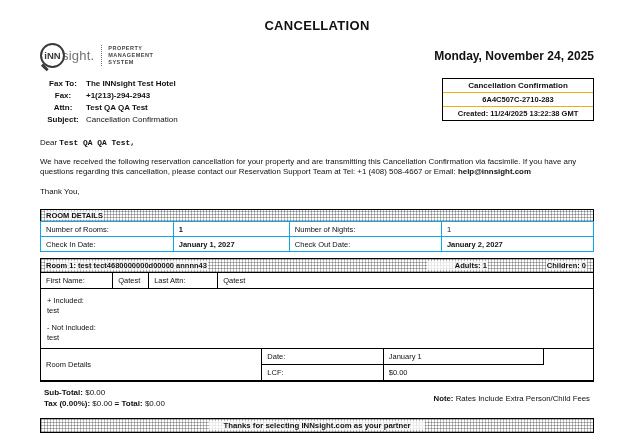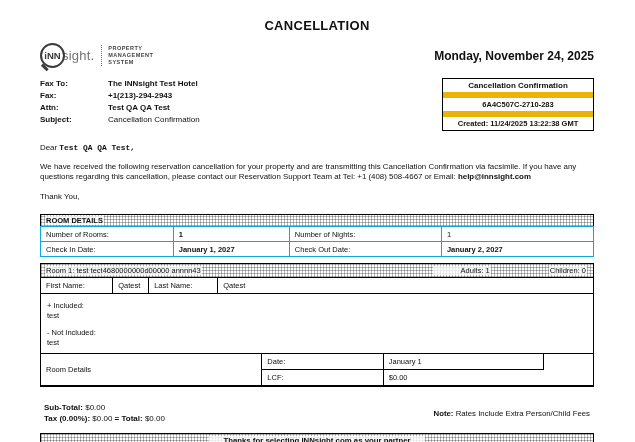--- a/index.html
+++ b/index.html
@@ -45,26 +45,26 @@
     border-left: 1px dotted #777;
     font-size: 5.5px; color: #444; letter-spacing: .5px; line-height: 7px;
     font-weight: bold;
   }
   .doc-date { margin-left: auto; font-weight: bold; font-size: 12px; }
 
   
   .fax-conf-row { display: flex; margin-top: 10px; align-items: flex-start; }
   .fax-block { line-height: 12px; }
   .fax-row { display: flex; }
-  .fax-label { font-weight: bold; width: 68px; }
+  .fax-label { font-weight: bold; width: 46px; text-align: center; }
   .fax-value { font-weight: bold; }
   .fax-value.normal { font-weight: normal; }
   .conf-box { margin-left: auto; width: 152px; border: 1.5px solid #000; text-align: center; }
   .conf-box > div { padding: 2px 2px; font-weight: bold; }
-  .conf-box > div + div { border-top: 6px solid #eab308; }
+  .conf-box > div + div { border-top: 1px solid #eab308; }
   .conf-title { font-size: 8px; }
   .conf-number, .conf-created { font-size: 7.5px; }
 
   
   .letter { margin-top: 12px; line-height: 10.5px; font-size: 7.9px; }
   .salutation { margin-bottom: 8px; }
   .salutation b { font-weight: bold; font-family: Liberation Mono, monospace; }
   .letter-body { margin-bottom: 9px; }
   .letter-email { font-weight: bold; }
   .closing { margin-top: 8px; }
@@ -97,21 +97,21 @@
   }
   td.bold { font-weight: bold; }
 
   
   .room-box { margin-top: 6px; border: 1px solid #000; border-bottom-width: 2px; }
   .room-band {
     height: 14px;
     display: flex; align-items: center;
     border-bottom: 1px solid #000;
     padding: 0 4px;
-    font-weight: normal; font-size: 7.5px;
+    font-weight: bold; font-size: 7.5px;
   }
   .room-band span { background: rgba(255,255,255,.75); padding: 0 1px; }
   .room-band .adults { margin-left: auto; padding-left: 28px; }
   .room-band .children { margin-left: 58px; margin-right: 2px; }
   table.name-table { width: 100%; border-collapse: collapse; }
   table.name-table td {
     border-bottom: 1px solid #000;
     border-right: 1px solid #000;
     font-size: 7.5px; padding: 3px 5px; height: 14px;
   }
@@ -120,21 +120,21 @@
   .included-area .gap { height: 8px; }
   table.details-table { width: 100%; border-collapse: collapse; border-top: 1px solid #000; }
   table.details-table td {
     font-size: 7.5px; padding: 3px 5px; height: 15px; vertical-align: middle;
     border-right: 1px solid #000;
   }
   table.details-table td:last-child { border-right: none; }
   table.details-table td.inner-bottom { border-bottom: 1px solid #000; }
 
   
-  .totals-row { display: flex; align-items: center; margin-top: 14px; padding: 1px 4px 0 4px; }
+  .totals-row { display: flex; align-items: center; margin-top: 4px; padding: 1px 4px 0 4px; }
   .totals-left { line-height: 11px; }
   .totals-left b { font-weight: bold; }
   .note { margin-left: auto; font-size: 7.8px; }
   .note b { font-weight: bold; }
 
   
   .footer-band {
     margin-top: 9px;
     border: 1px solid #000;
     height: 15px;
@@ -226,21 +226,21 @@
     <div class="room-band hatch">
       <span>Room 1: test tect4680000000d00000 annnn43</span>
       <span class="adults">Adults: 1</span>
       <span class="children">Children: 0</span>
     </div>
     <table class="name-table">
       <tbody>
           <tr>
         <td style="width:13%">First Name:</td>
         <td style="width:6.5%">Qatest</td>
-        <td style="width:12.5%">Last Name:</td>
+        <td style="width:12.5%">Last Attn:</td>
         <td>Qatest</td>
       </tr>
     </tbody>
       </table>
     <div class="included-area">
       <div>+ Included:</div>
       <div>test</div>
       <div class="gap"></div>
       <div>- Not Included:</div>
       <div>test</div>

